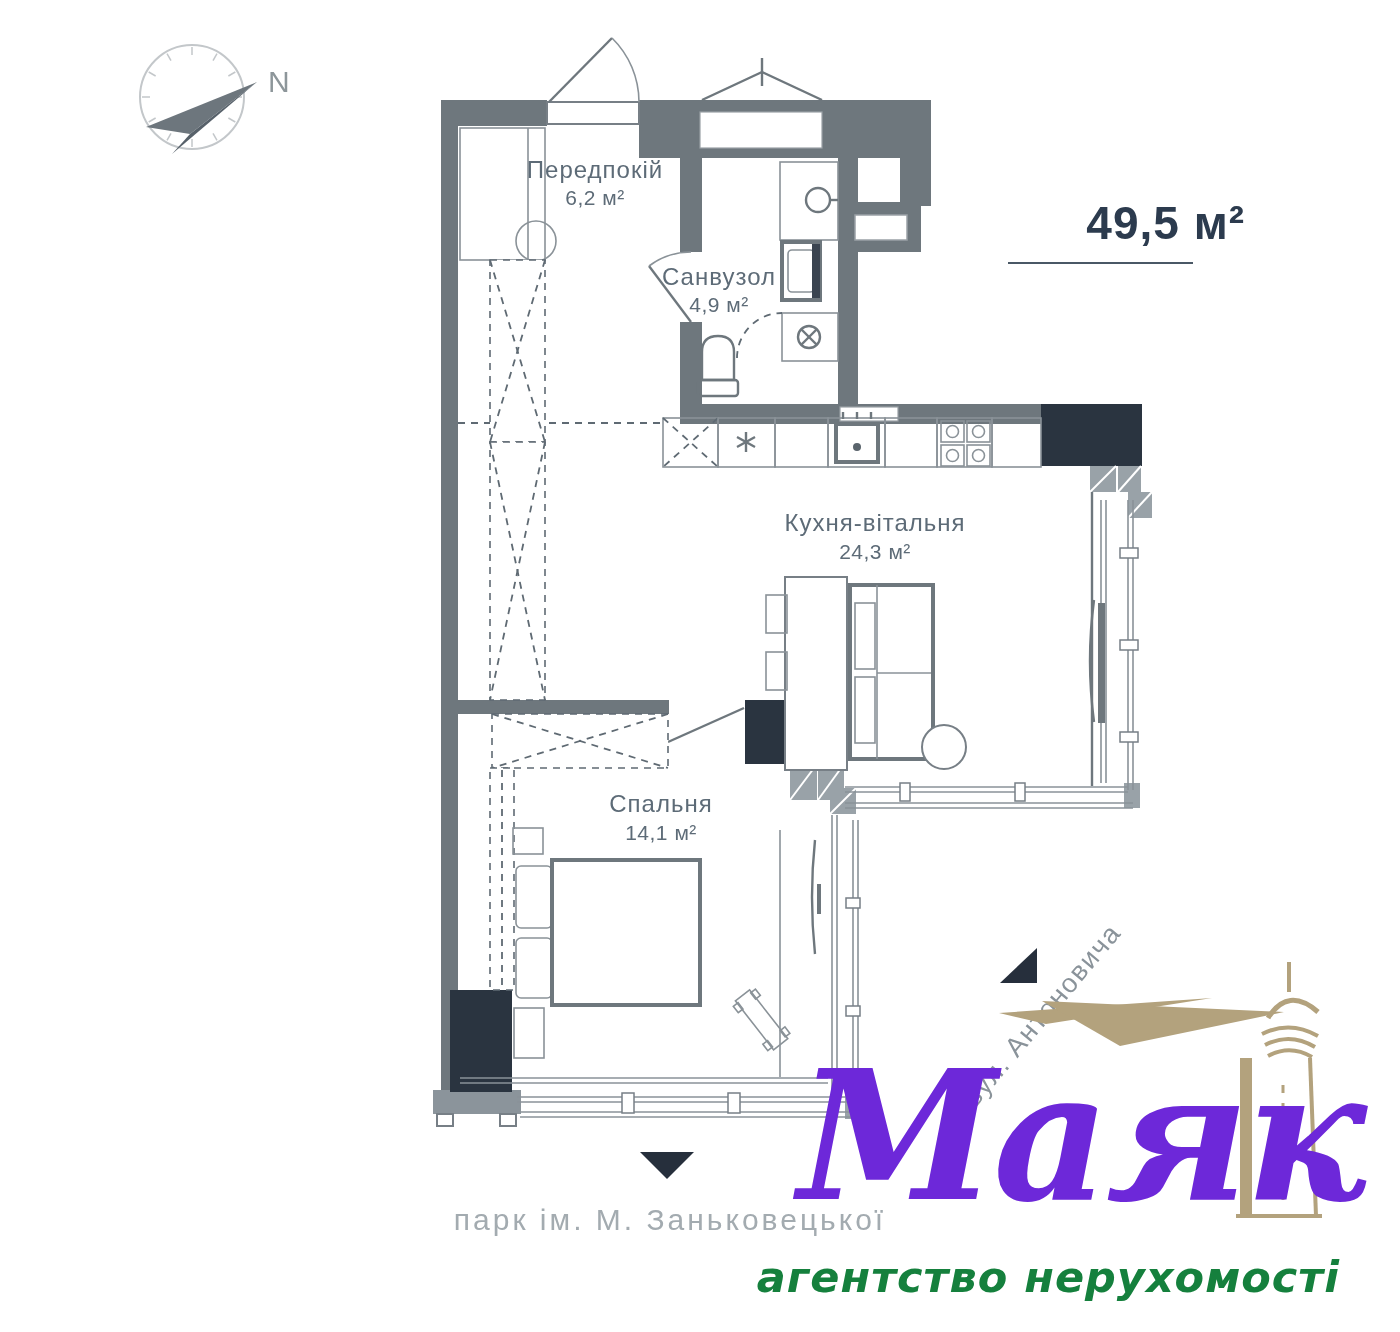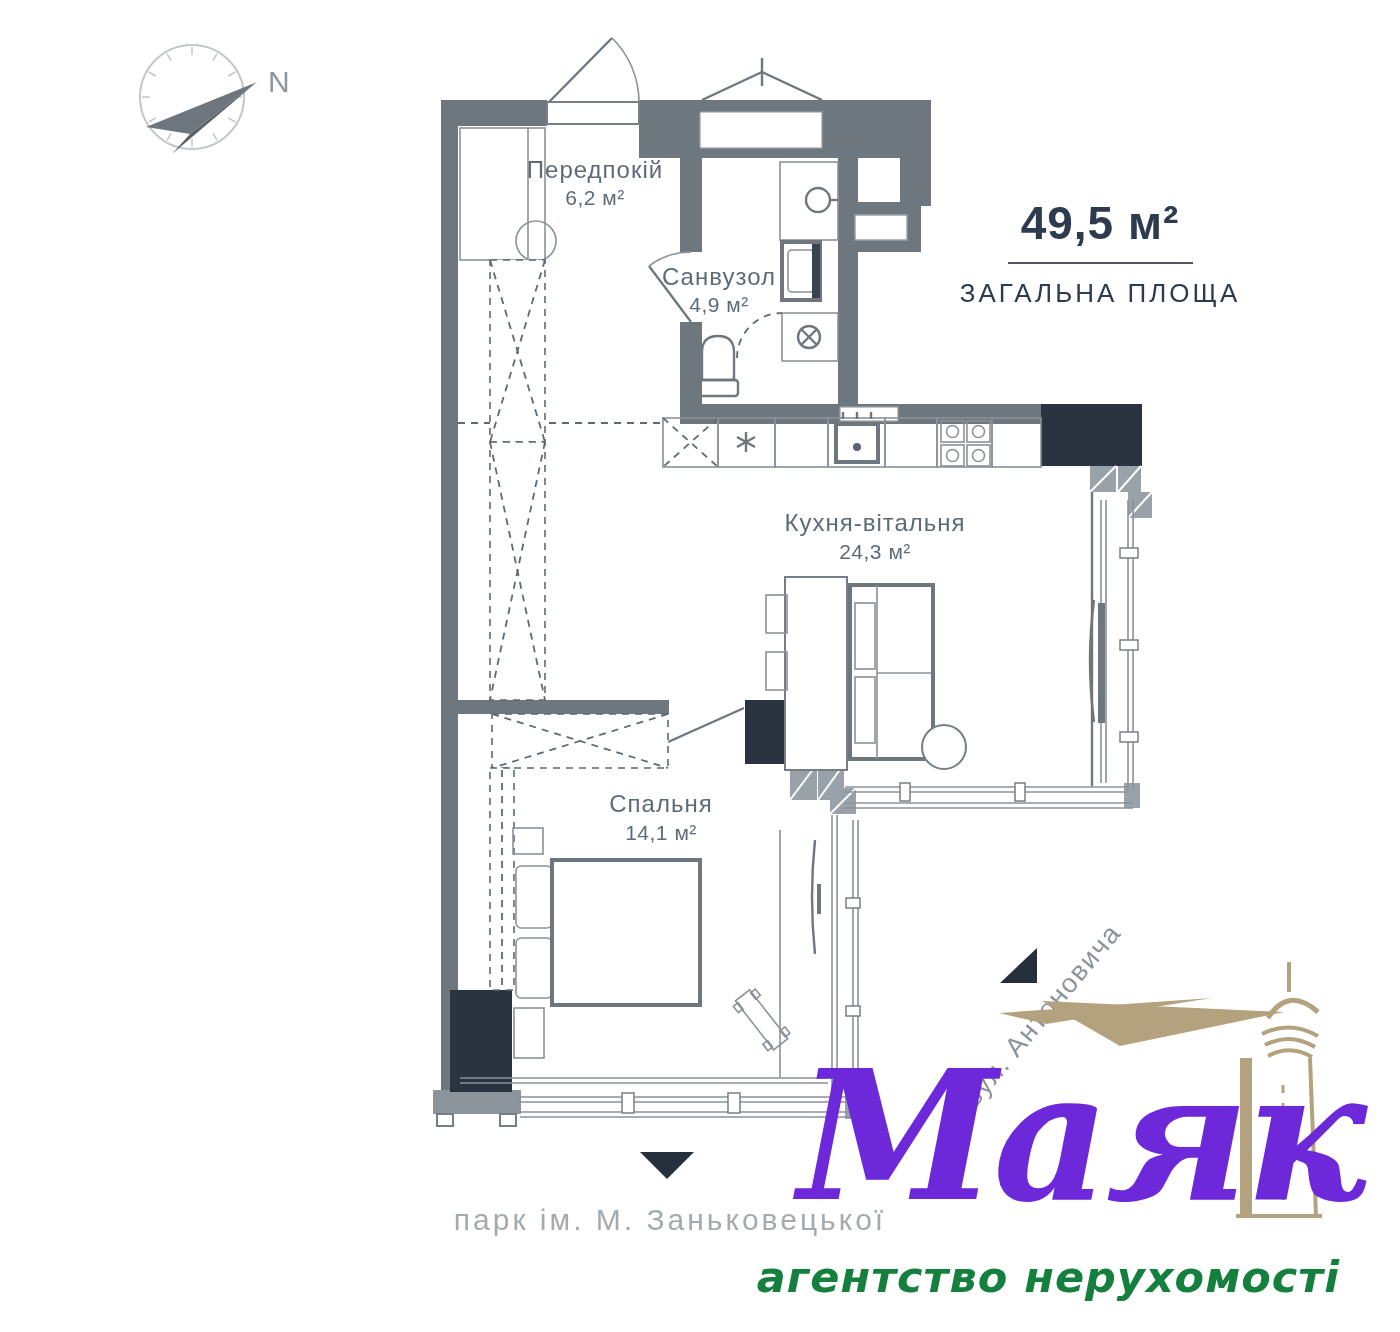--- a/index.html
+++ b/index.html
@@ -20,21 +20,21 @@
   .hl{stroke:#ffffff;stroke-width:2;}
   .roomname{font:500 24px "Liberation Sans",sans-serif;fill:#5d6b77;letter-spacing:1px;text-anchor:middle;}
   .roomarea{font:500 21px "Liberation Sans",sans-serif;fill:#5d6b77;letter-spacing:.5px;text-anchor:middle;}
   .maplabel{font:500 27px "Liberation Sans",sans-serif;fill:#8a939a;letter-spacing:1.5px;text-anchor:middle;}
   .maplabel2{font:400 30px "Liberation Sans",sans-serif;fill:#a3abb0;letter-spacing:3px;text-anchor:middle;}
   .nlabel{font:400 30px "Liberation Sans",sans-serif;fill:#8d969a;}
   .gold{fill:#b3a27d;}
   .goldln{stroke:#b3a27d;fill:none;}
 
   
-  .summary{position:absolute;left:955px;top:196px;width:290px;text-align:center;color:#2c3b4e;}
+  .summary{position:absolute;left:955px;top:196px;width:290px;text-align:right;color:#2c3b4e;}
   .summary-value{font-size:46px;font-weight:bold;letter-spacing:1px;}
   .summary-divider{height:2px;background:#4a5866;width:185px;margin:12px auto 14px;}
   .summary-label{font-size:26px;font-weight:500;letter-spacing:3px;}
   .logo-word{position:absolute;left:798px;top:1046px;font:italic bold 180px "DejaVu Serif",serif;
              color:#6d28d9;line-height:1;letter-spacing:-4px;}
   .logo-tag{position:absolute;left:690px;top:1252px;width:650px;text-align:right;
             font:italic bold 43px "DejaVu Sans",sans-serif;color:#15803d;letter-spacing:1px;}
 </style>
 </head>
 <body>
@@ -282,19 +282,18 @@
     <rect class="gold" x="1240" y="1058" width="12" height="158"></rect>
     <path class="goldln" d="M 1310 1058 L 1316 1216" stroke-width="4"></path>
     <line class="goldln" x1="1236" y1="1216" x2="1322" y2="1216" stroke-width="4"></line>
     <line x1="1283" y1="1085" x2="1283" y2="1200" stroke="#b3a27d" stroke-width="3" stroke-dasharray="8 10"></line>
   </g>
 </svg>
 
   <div class="summary">
     <div class="summary-value">49,5 м²</div>
     <div class="summary-divider"></div>
-    <div class="summary-label">ЗАГАЛЬНА ПЛОЩА</div>
   </div>
 
   <div class="logo-word">Маяк</div>
   <div class="logo-tag">агентство нерухомості</div>
 
 </div>
 
 </body></html>

